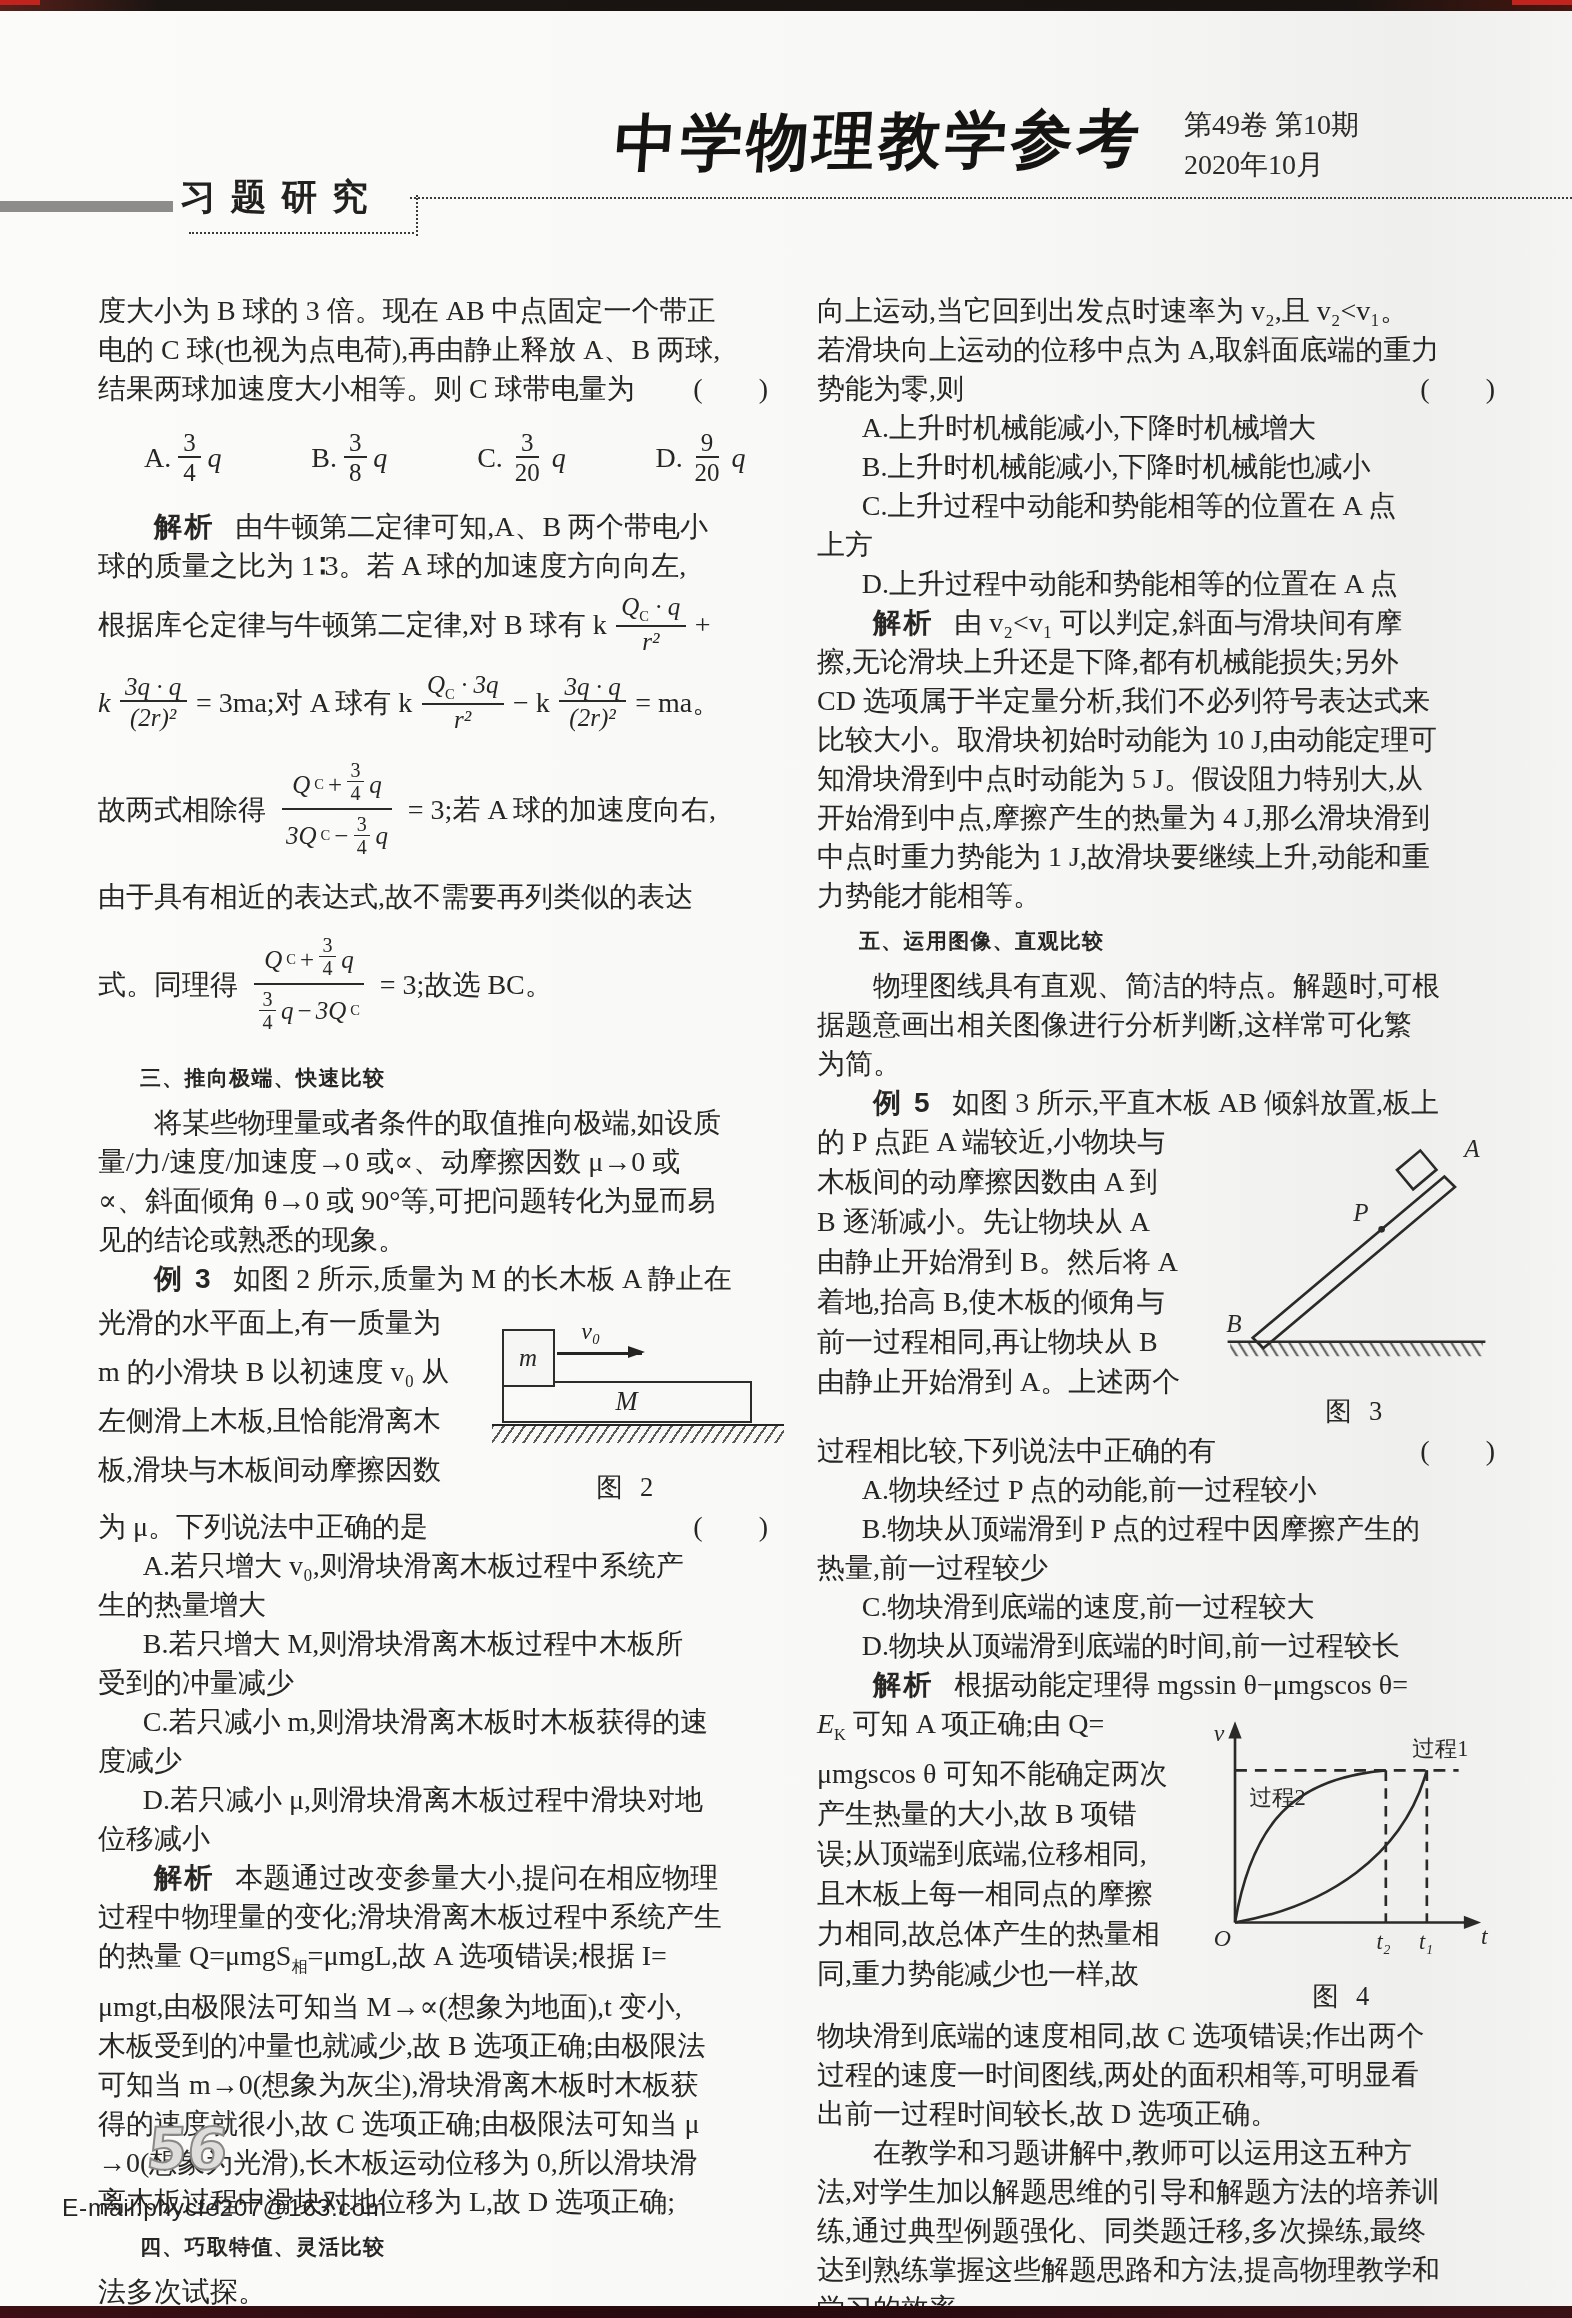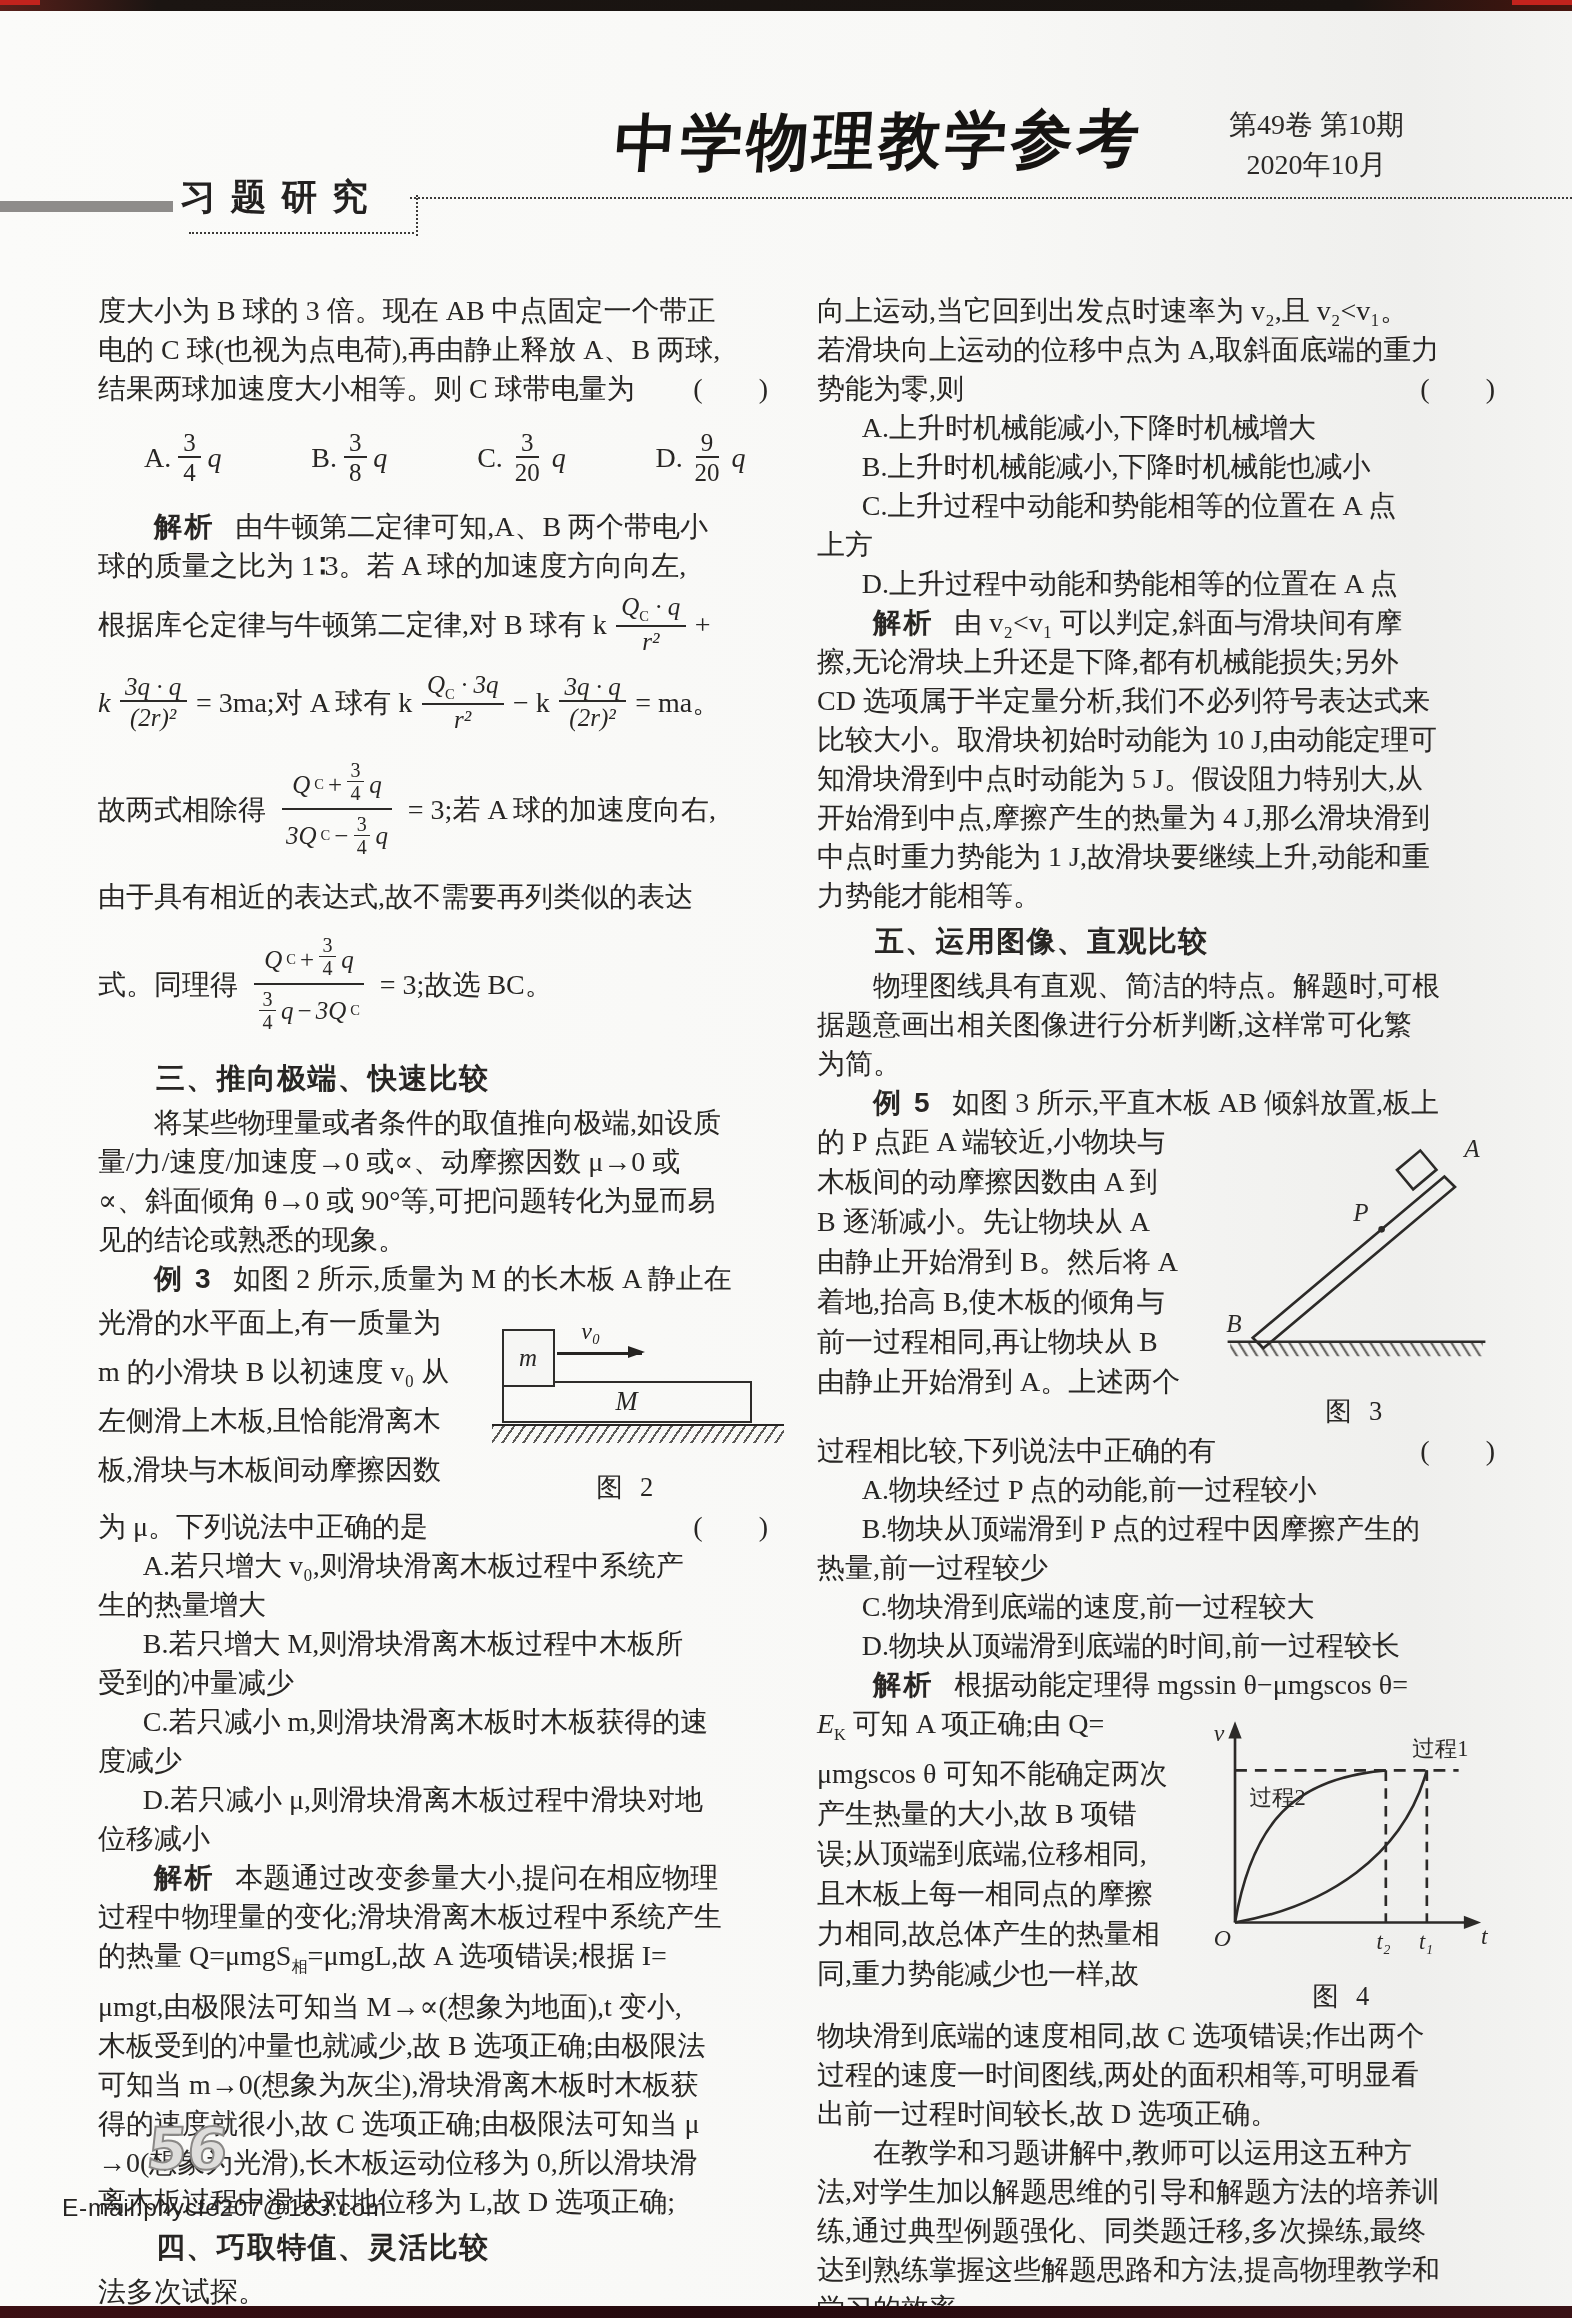--- a/index.html
+++ b/index.html
@@ -8,38 +8,38 @@
         font-family:"Liberation Serif","DejaVu Serif",serif;color:#282624;}
   
   .strip-top{position:absolute;left:0;top:0;width:100%;height:11.2px;
         background:linear-gradient(90deg,#5a201a 0%,#1b1512 10%,#181310 86%,#47160f 100%);}
   .strip-bottom{position:absolute;left:0;bottom:0;width:100%;height:13.2px;
         background:linear-gradient(90deg,#3c1014 0%,#240a0e 45%,#3a1216 100%);}
   .red-mark{position:absolute;background:#c2231d;}
   
   .brand{position:absolute;left:615px;top:99px;font-size:62px;font-weight:bold;color:#161412;
          letter-spacing:4px;transform:skewX(-5deg) rotate(-0.6deg);white-space:nowrap;}
-  .issue{position:absolute;left:1184px;top:105px;width:265px;text-align:center;
+  .issue{position:absolute;left:1184px;top:105px;width:265px;text-align:left;
          font-size:28px;line-height:40px;color:#2b2927;}
   .dotline-main{position:absolute;left:410px;top:197px;right:0;border-top:2.6px dotted #3c3a38;}
   .sec-bar{position:absolute;left:0;top:201px;width:173px;height:11.2px;background:#8e8c8a;}
   .sec-label{position:absolute;left:180px;top:173px;font-family:"Liberation Sans","DejaVu Sans",sans-serif;
          font-weight:bold;font-size:36px;letter-spacing:14.6px;color:#232120;}
   .sec-under{position:absolute;left:189px;top:232px;width:225px;border-top:2.6px dotted #3c3a38;}
   .sec-vert{position:absolute;left:416px;top:195px;height:41px;border-left:2.6px dotted #3c3a38;}
   
   .col{position:absolute;top:259px;font-size:28px;line-height:39px;text-align:justify;margin-top:32px;}
   .col-left{left:98px;width:670px;}
   .col-right{left:817px;width:678px;}
   .line{min-height:39px;}
   .ind{text-indent:2em;}
   .ind15{text-indent:1.6em;}
   .lbl{font-family:"Liberation Sans","DejaVu Sans",sans-serif;font-weight:bold;letter-spacing:2.6px;}
   .lbl-gap{margin-right:20px;}
-  .heading{font-family:"Liberation Sans","DejaVu Sans",sans-serif;font-weight:bold;font-size:29px;
+  .heading{font-family:"Liberation Sans","DejaVu Sans",sans-serif;font-weight:bold;font-size:21px;
            text-indent:2em;margin:5.3px 0 4px 0;min-height:42px;line-height:42px;letter-spacing:1.3px;}
   .flexline{display:flex;justify-content:space-between;}
   .paren{white-space:pre;}
   sub{font-size:0.58em;}
   .it{font-style:italic;}
   
   .opt-row{display:flex;justify-content:space-between;align-items:center;min-height:99px;padding:0 22.5px 0 46px;}
   .opt{display:inline-flex;align-items:center;gap:6.6px;}
   .frac{display:inline-flex;flex-direction:column;align-items:center;font-size:25px;line-height:1.08;vertical-align:middle;}
   .frac .fn{display:block;padding:0 5.3px;border-bottom:2px solid #2c2a28;}

